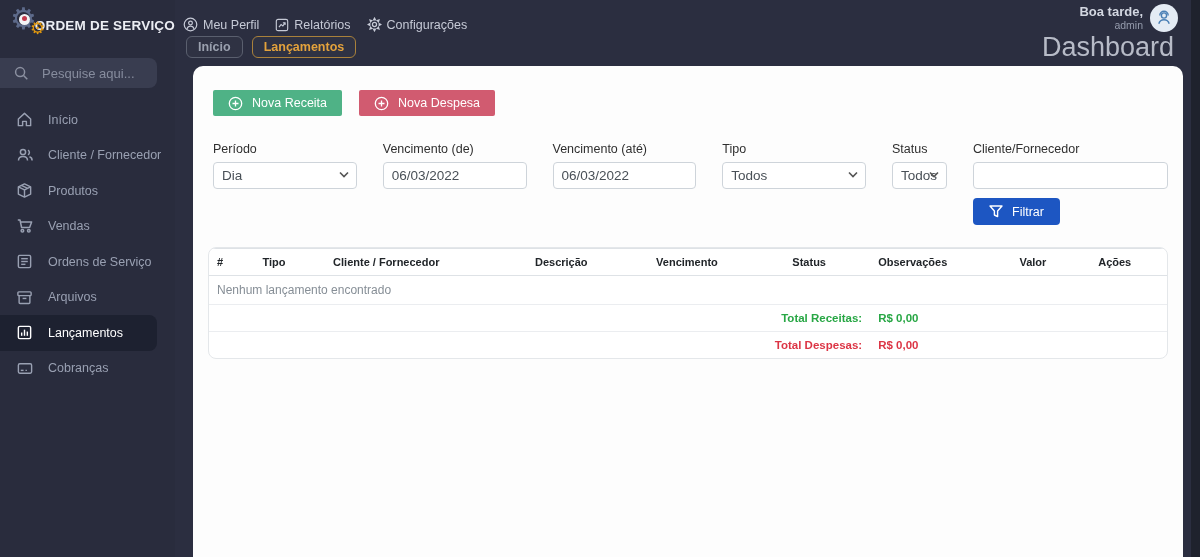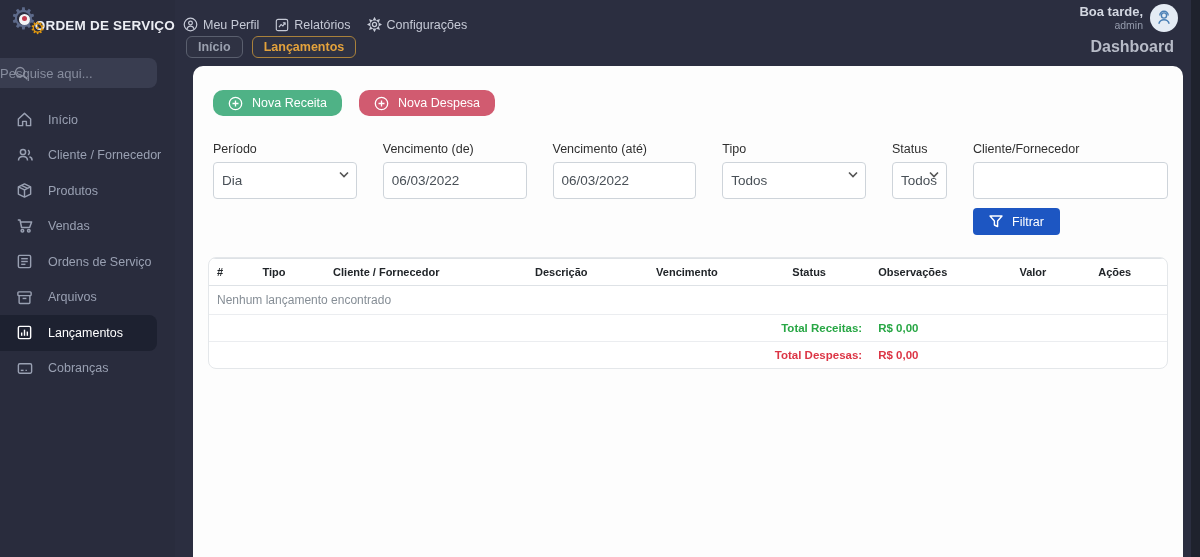--- a/index.html
+++ b/index.html
@@ -10,21 +10,21 @@
   .sidebar { width:175px; min-width:175px; background:#292c3d; display:flex; flex-direction:column; color:#99a0b2; }
   .logo { height:50px; display:flex; align-items:center; gap:8px; padding-left:10px; cursor:pointer; }
   .logo-ic { position:relative; width:38px; height:38px; }
   .logo-gear-big { position:absolute; left:0; top:-2px; font-size:30px; line-height:30px; color:#5d6a8a; }
   .logo-gear-center { position:absolute; left:9px; top:8px; width:11px; height:11px; border-radius:50%; background:#f3f4f6; }
   .logo-gear-person { position:absolute; left:12px; top:10px; width:5px; height:5px; border-radius:50%; background:#c23b4e; }
   .logo-gear-small { position:absolute; left:20px; top:14px; font-size:17px; line-height:17px; color:#e1980f; }
   .logo-text { font-size:13.5px; font-weight:bold; color:#eceef4; letter-spacing:.2px; white-space:nowrap; }
   .search { position:relative; height:30px; margin:8px 18px 14px 0; background:#393d50; border-radius:0 8px 8px 0; display:flex; align-items:center; }
   .search svg { position:absolute; left:14px; }
-  .search input { width:100%; height:100%; background:transparent; border:none; outline:none; color:#84cc16; font-size:13px; }
+  .search input { width:100%; height:100%; background:transparent; border:none; outline:none; color:#84cc16; font-size:13px; padding-left:42px; }
   .search input::placeholder { color:#878d9e; }
   .menu { display:flex; flex-direction:column; }
   .mi { height:35.5px; display:flex; align-items:center; gap:14px; padding-left:15px; margin-right:18px; border-radius:0 8px 8px 0; font-size:12.5px; cursor:pointer; white-space:nowrap; }
   .mi .ic { width:19px; height:19px; display:flex; align-items:center; justify-content:center; flex:none; }
   .mi.active { background:#1d2130; color:#fff; }
   .logout { margin-top:auto; margin-bottom:6px; }
 
   
   .main { flex:1; display:flex; flex-direction:column; background:#2b2e40; position:relative; }
   .topbar { height:32px; display:flex; align-items:flex-end; padding:2px 6px 0 8px; color:#c6cad6; }
@@ -32,34 +32,34 @@
   .tm-item { display:flex; align-items:center; gap:5px; font-size:12.5px; cursor:pointer; }
   .greet { margin-left:auto; display:flex; align-items:center; gap:7px; padding-right:16px; }
   .greet-text { text-align:right; line-height:1.15; }
   .greet-hello { font-size:13px; font-weight:bold; color:#d3d7e1; }
   .greet-user { font-size:10.5px; color:#959bac; }
   .avatar { width:28px; height:28px; border-radius:50%; background:#e4ebf4; display:flex; align-items:center; justify-content:center; cursor:pointer; flex:none; }
 
   .tabs-row { height:30px; display:flex; align-items:center; padding:0 26px 0 11px; }
   .chip { display:inline-flex; align-items:center; padding:3px 11px; border:1px solid #5a5f6e; border-radius:6px; color:#9aa0ae; font-size:12.5px; font-weight:bold; margin-right:9px; cursor:pointer; background:rgba(255,255,255,.02); }
   .chip.active { color:#e3a23c; border-color:#a9813b; }
-  .page-title { margin-left:auto; font-size:16px; font-weight:bold; color:#b7bbc7; }
+  .page-title { margin-left:auto; font-size:27px; font-weight:normal; color:#b7bbc7; }
 
   .panel { flex:1; background:#fdfdfd; border-radius:10px 10px 0 0; margin:4px 17px 0 18px; padding:24px 15px 0 20px; overflow:hidden; }
 
   .btn-row { display:flex; gap:8px; }
-  .btn { display:inline-flex; align-items:center; gap:9px; height:26px; padding:0 15px; border:none; border-radius:10px; color:#fff; font-size:12.5px; font-family:inherit; cursor:pointer; }
+  .btn { display:inline-flex; align-items:center; gap:9px; height:26px; padding:0 15px; border:none; border-radius:2px; color:#fff; font-size:12.5px; font-family:inherit; cursor:pointer; }
   .btn-green { background:#4fb286; }
   .btn-red { background:#d15b70;margin-left:9px; }
   .btn-blue { background:#1d56c2; height:27px; padding:0 16px; border-radius:4px; }
 
   .filters { margin-top:26px; display:grid; grid-template-columns:repeat(4,1fr); column-gap:26px; row-gap:8px; }
   .f-label { display:block; font-size:12.5px; color:#2f2f2f; margin-bottom:6px; }
   .f-field { position:relative; }
-  .f-field input, .f-field select { width:100%; height:37px; border:1px solid #ced4da; border-radius:4px; font-size:13.5px; color:#495057; padding:0 8px; background:#fff; font-family:inherit; outline:none; appearance:none; -webkit-appearance:none; }
+  .f-field input, .f-field select { width:100%; height:27px; border:1px solid #ced4da; border-radius:4px; font-size:13.5px; color:#495057; padding:0 8px; background:#fff; font-family:inherit; outline:none; appearance:none; -webkit-appearance:none; }
   .f-field .chev { position:absolute; right:8px; top:9px; pointer-events:none; }
   .filtrar-cell { grid-column:6; margin-top:1px; }
 
   .card { margin-top:22px; margin-left:-5px; border:1px solid #e4e7ea; border-radius:8px; background:#fff; overflow:hidden; }
   .card h2 { padding:17px 14px 14px 14px; font-size:19px; font-weight:bold; color:#1f2328; }
   table { width:100%; border-collapse:collapse; }
   thead th { text-align:left; font-size:11px; font-weight:bold; color:#212529; padding:7px 8px; border-top:1px solid #dee2e6; border-bottom:1px solid #dee2e6; white-space:nowrap; }
   td { font-size:12px; padding:7px 8px; }
   .empty-row td { color:#868e96; border-bottom:1px solid #ebedf0; }
   .tot td { font-weight:bold; font-size:11.5px; border-bottom:1px solid #ebedf0; }

